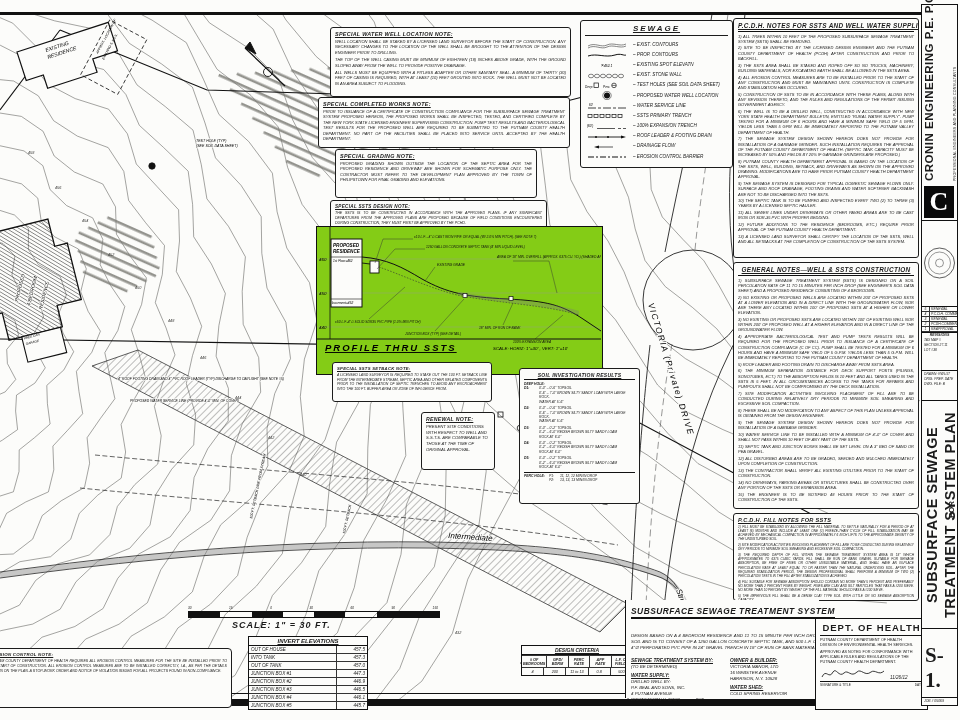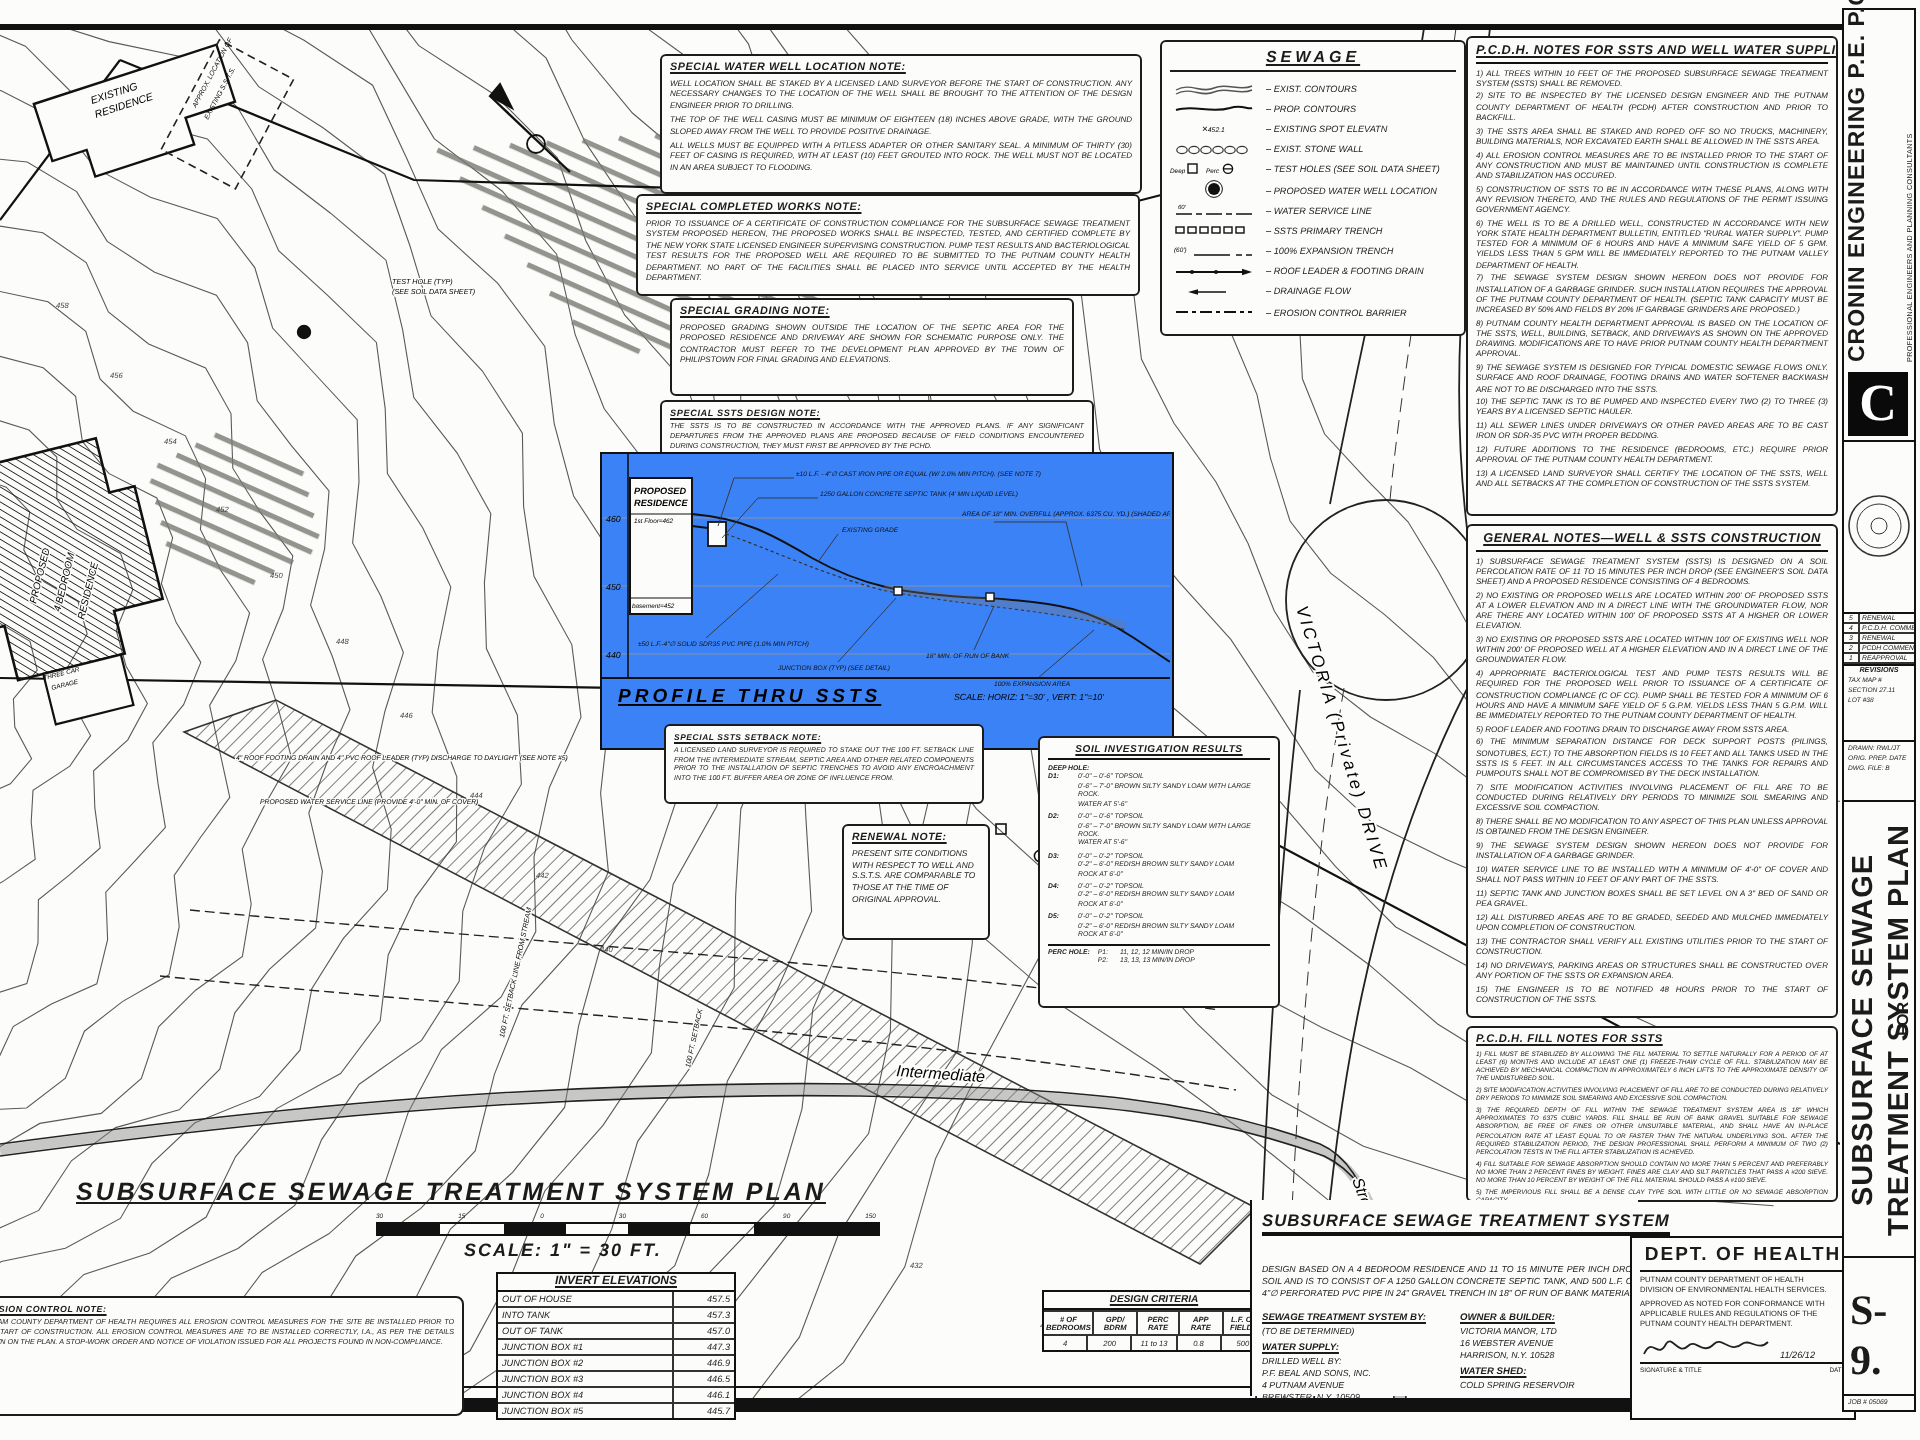--- a/index.html
+++ b/index.html
@@ -268,21 +268,21 @@
       </div>
   </div>
 
   <div class="box" style="left:330px;top:200px;width:217px;height:29px;">
     <div class="hd" style="font-size:4.6px;">SPECIAL SSTS DESIGN NOTE:</div>
     <div class="bd" style="font-size:3.6px;">
         <p>THE SSTS IS TO BE CONSTRUCTED IN ACCORDANCE WITH THE APPROVED PLANS. IF ANY SIGNIFICANT DEPARTURES FROM THE APPROVED PLANS ARE PROPOSED BECAUSE OF FIELD CONDITIONS ENCOUNTERED DURING CONSTRUCTION, THEY MUST FIRST BE APPROVED BY THE PCHD.</p>
       </div>
   </div>
 
-  <div style="position:absolute;left:300px;top:226px;width:287px;height:149px;background:#3b82f6;border:1.2px solid #111;box-sizing:border-box;">
+  <div style="position:absolute;left:316px;top:226px;width:287px;height:149px;background:#84cc16;border:1.2px solid #111;box-sizing:border-box;">
     <svg width="284" height="128" viewBox="0 0 284 128">
 
       <line x1="0" y1="32" x2="284" y2="32" stroke="#999" stroke-width="0.4"></line>
       <line x1="0" y1="66" x2="284" y2="66" stroke="#999" stroke-width="0.4"></line>
       <line x1="0" y1="100" x2="284" y2="100" stroke="#999" stroke-width="0.4"></line>
       <text x="2" y="34" font-size="4.4" font-style="italic">460</text>
       <text x="2" y="68" font-size="4.4" font-style="italic">450</text>
       <text x="2" y="102" font-size="4.4" font-style="italic">440</text>
       <line x1="13" y1="0" x2="13" y2="112" stroke="#111" stroke-width="0.8"></line>
 
@@ -564,21 +564,20 @@
     <div class="nl" style="font-size:3.2px;">
 
     <div class="it">1)  FILL MUST BE STABILIZED BY ALLOWING THE FILL MATERIAL TO SETTLE NATURALLY FOR A PERIOD OF AT LEAST (6) MONTHS AND INCLUDE AT LEAST ONE (1) FREEZE-THAW CYCLE OF FILL. STABILIZATION MAY BE ACHIEVED BY MECHANICAL COMPACTION IN APPROXIMATELY 6 INCH LIFTS TO THE APPROXIMATE DENSITY OF THE UNDISTURBED SOIL.</div>
         <div class="it">2)  SITE MODIFICATION ACTIVITIES INVOLVING PLACEMENT OF FILL ARE TO BE CONDUCTED DURING RELATIVELY DRY PERIODS TO MINIMIZE SOIL SMEARING AND EXCESSIVE SOIL COMPACTION.</div>
         <div class="it">3)  THE REQUIRED DEPTH OF FILL WITHIN THE SEWAGE TREATMENT SYSTEM AREA IS 18" WHICH APPROXIMATES TO 6375 CUBIC YARDS. FILL SHALL BE RUN OF BANK GRAVEL SUITABLE FOR SEWAGE ABSORPTION, BE FREE OF FINES OR OTHER UNSUITABLE MATERIAL, AND SHALL HAVE AN IN-PLACE PERCOLATION RATE AT LEAST EQUAL TO OR FASTER THAN THE NATURAL UNDERLYING SOIL. AFTER THE REQUIRED STABILIZATION PERIOD, THE DESIGN PROFESSIONAL SHALL PERFORM A MINIMUM OF TWO (2) PERCOLATION TESTS IN THE FILL AFTER STABILIZATION IS ACHIEVED.</div>
         <div class="it">4)  FILL SUITABLE FOR SEWAGE ABSORPTION SHOULD CONTAIN NO MORE THAN 5 PERCENT AND PREFERABLY NO MORE THAN 2 PERCENT FINES BY WEIGHT. FINES ARE CLAY AND SILT PARTICLES THAT PASS A #200 SIEVE. NO MORE THAN 10 PERCENT BY WEIGHT OF THE FILL MATERIAL SHOULD PASS A #100 SIEVE.</div>
         <div class="it">5)  THE IMPERVIOUS FILL SHALL BE A DENSE CLAY TYPE SOIL WITH LITTLE OR NO SEWAGE ABSORPTION CAPACITY.</div>
       </div>
   </div>
 
-  <div class="plan-title" style="left:38px;top:589px;">SUBSURFACE SEWAGE TREATMENT SYSTEM PLAN</div>
   <div class="sticks" style="left:188px;top:606px;width:250px;">
 
   <span>30</span>
       <span>15</span>
       <span>0</span>
       <span>30</span>
       <span>60</span>
       <span>90</span>
       <span>150</span>
     </div>
@@ -769,18 +768,18 @@
       </div>
     </div>
     <div class="tb-cell" style="top:396px;height:228px;">
       <div class="vtext sheet-title" style="position:absolute;left:1px;top:6px;height:216px;">
         <div>SUBSURFACE  SEWAGE</div>
         <div>TREATMENT  SYSTEM  PLAN</div>
       </div>
       <div class="vtext sheet-for" style="position:absolute;right:1px;top:100px;">FOR</div>
     </div>
     <div class="tb-cell" style="top:624px;height:75px;border-bottom:none;">
-      <div class="sno" style="padding:14px 0 0 3px;">S-9.</div>
+      <div class="sno" style="padding:14px 0 0 3px;">S-1.</div>
       <div class="jobno" style="position:absolute;bottom:0;left:0;right:0;">JOB # 05069</div>
     </div>
   </div>
 
 </div>
 
 </body></html>

